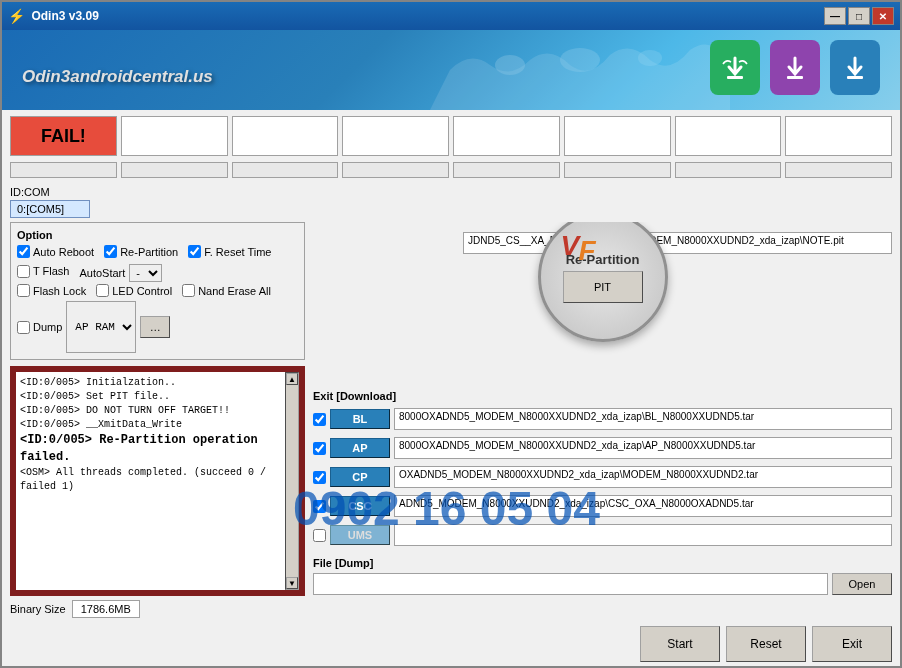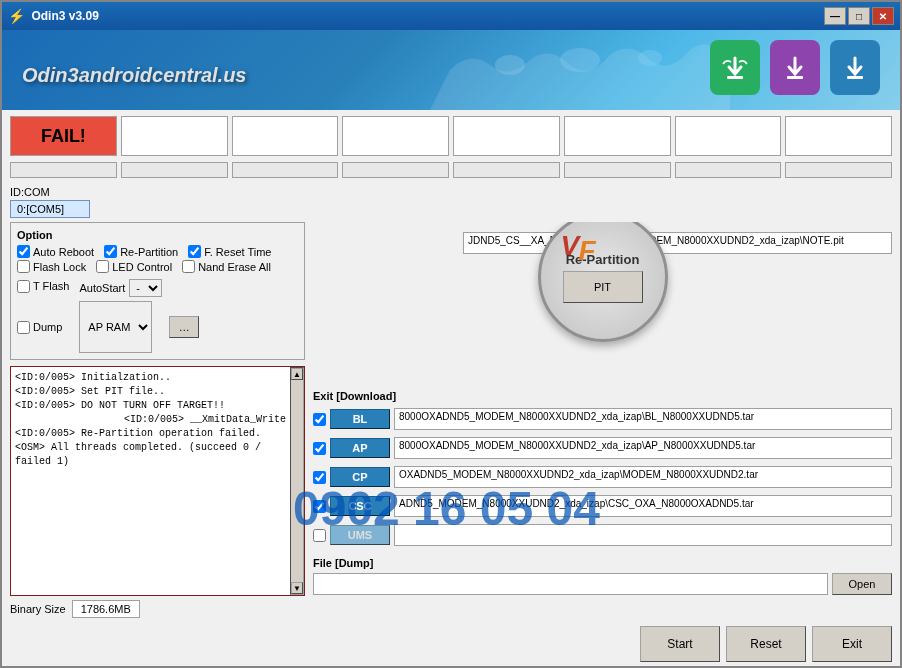--- a/index.html
+++ b/index.html
@@ -64,21 +64,21 @@
       flex-shrink: 0;
     }
     .banner-logo {
       font-size: 36px;
       font-weight: bold;
       color: white;
       font-style: italic;
       text-shadow: 2px 2px 4px rgba(0,0,0,0.5);
     }
     .banner-logo span {
-      font-size: 20px;
+      font-size: 17px;
       color: #e0e0e0;
     }
     .banner-icons {
       position: absolute;
       right: 20px;
       top: 10px;
       display: flex;
       gap: 10px;
     }
     .banner-icon-box {
@@ -206,44 +206,45 @@
       font-size: 11px;
     }
     .autostart-select {
       font-size: 11px;
       padding: 1px 2px;
       border: 1px solid #a0a0a0;
     }
     .dump-row {
       display: flex;
       align-items: center;
-      gap: 17px;
+      gap: 4px;
       margin-top: 4px;
     }
     .dump-select {
       font-size: 11px;
       padding: 18px 4px;
       border: 1px solid #a0a0a0;
+      font-family: Liberation Mono, monospace;
     }
     .dump-btn {
       width: 30px;
       height: 22px;
       background: #d4d0c8;
       border: 1px outset #a0a0a0;
       font-size: 11px;
       cursor: pointer;
     }
     .phone-update-row {
       display: flex;
       gap: 10px;
       align-items: center;
       margin-top: 4px;
     }
     .message-box {
-      border: 1px solid #7f1d1d;
+      border: 6px solid #7f1d1d;
       background: white;
       flex: 1;
       display: flex;
       flex-direction: column;
       min-height: 0;
     }
     .message-content {
       flex: 1;
       padding: 4px;
       font-size: 10px;
@@ -539,69 +540,69 @@
             <input type="checkbox" id="re_partition" checked="" style="">
             <label for="re_partition">Re-Partition</label>
           </div>
           <div class="checkbox-item">
             <input type="checkbox" id="f_reset_time" checked="" style="">
             <label for="f_reset_time">F. Reset Time</label>
           </div>
         </div>
         <div class="options-row">
           <div class="checkbox-item">
-            <input type="checkbox" id="flash_lock" style="">
-            <label for="flash_lock">Flash Lock</label>
-          </div>
-          <div class="checkbox-item">
-            <input type="checkbox" id="led_control" style="">
-            <label for="led_control">LED Control</label>
-          </div>
-          <div class="checkbox-item">
-            <input type="checkbox" id="nand_erase_all" style="">
-            <label for="nand_erase_all">Nand Erase All</label>
-          </div>
-        </div>
-        <div class="options-row">
-          <div class="checkbox-item">
             <input type="checkbox" id="t_flash" style="">
             <label for="t_flash">T Flash</label>
           </div>
           <div class="autostart-row">
             <span class="autostart-label">AutoStart</span>
             <select class="autostart-select">
               <option>-</option>
               <option>1</option>
               <option>2</option>
               <option>3</option>
             </select>
           </div>
         </div>
+        <div class="options-row">
+          <div class="checkbox-item">
+            <input type="checkbox" id="flash_lock" style="">
+            <label for="flash_lock">Flash Lock</label>
+          </div>
+          <div class="checkbox-item">
+            <input type="checkbox" id="led_control" style="">
+            <label for="led_control">LED Control</label>
+          </div>
+          <div class="checkbox-item">
+            <input type="checkbox" id="nand_erase_all" style="">
+            <label for="nand_erase_all">Nand Erase All</label>
+          </div>
+        </div>
         <div class="dump-row">
           <div class="checkbox-item">
             <input type="checkbox" id="dump_cb" style="">
             <label for="dump_cb">Dump</label>
           </div>
           <select class="dump-select">
             <option>AP RAM</option>
             <option>CP RAM</option>
             <option>MODEM</option>
           </select>
           <button class="dump-btn">…</button>
         </div>
       </div>
 
       <div class="message-box">
         <div class="msg-inner">
           <div class="message-content">
             <div style="font-size:10px;">&lt;ID:0/005&gt; Initialzation..</div>
             <div style="font-size:10px;">&lt;ID:0/005&gt; Set PIT file..</div>
             <div style="font-size:10px;">&lt;ID:0/005&gt; DO NOT TURN OFF TARGET!!</div>
-            <div style="font-size:10px;text-align:right;">&lt;ID:0/005&gt; __XmitData_Write</div>
-            <div style="font-size:10px;">&lt;ID:0/005&gt; Re-Partition operation failed.</div>
+            <div style="font-size:10px;">&lt;ID:0/005&gt; __XmitData_Write</div>
+            <div style="font-size:12px;font-weight:bold;">&lt;ID:0/005&gt; Re-Partition operation failed.</div>
             <div style="font-size:10px;">&lt;OSM&gt; All threads completed. (succeed 0 / failed 1)</div>
           </div>
           <div class="scrollbar-track">
             <div class="scroll-arrow">▲</div>
             <div style="flex:1;background:#d4d0c8;"></div>
             <div class="scroll-arrow">▼</div>
           </div>
         </div>
       </div>
     </div>

